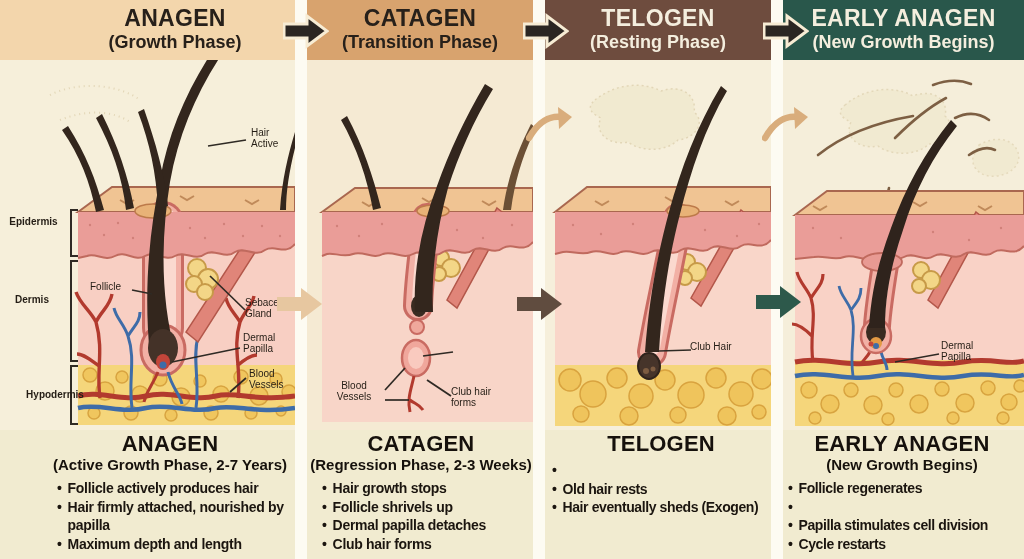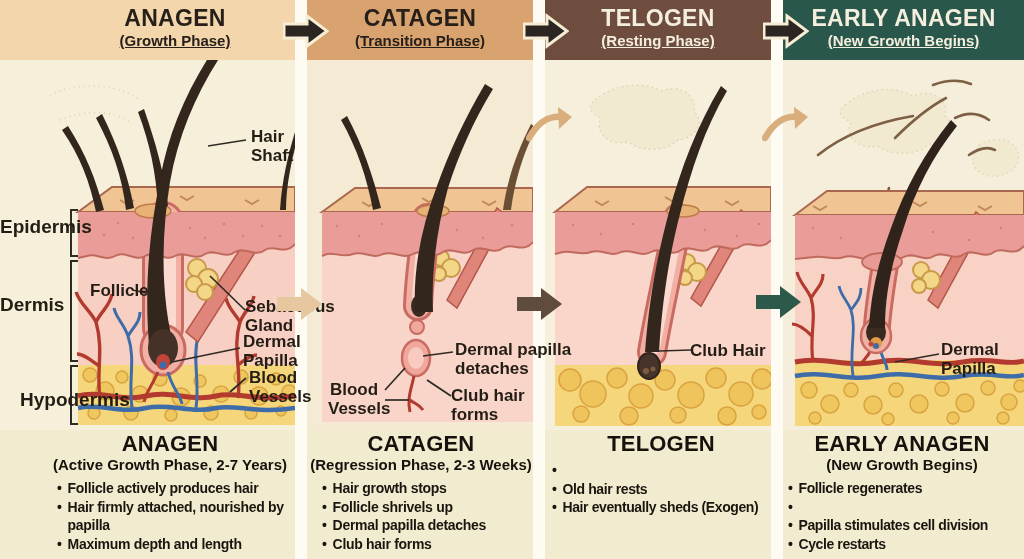--- a/index.html
+++ b/index.html
@@ -2,21 +2,21 @@
 <html><head>
 <meta charset="utf-8">
 <style>
   html,body{margin:0;padding:0;background:#ffffff;}
   .stage{position:relative;width:1024px;height:559px;background:#14b8a6;
          font-family:"Liberation Sans",sans-serif;overflow:hidden;}
   
   .hdr{position:absolute;top:0;height:60px;}
   .hdr .inner{position:absolute;top:6px;left:0;right:0;text-align:center;}
   .hdr .t{font-size:23px;font-weight:bold;letter-spacing:.3px;line-height:1.12;color:#27201a;}
-  .hdr .s{font-size:15px;font-weight:bold;line-height:1.15;color:#27201a;text-decoration:underline;}
+  .hdr .s{font-size:18px;font-weight:bold;line-height:1.15;color:#27201a;}
   .hdr.light .t,.hdr.light .s{color:#f4eede;}
   .hdr1{left:0;width:295px;background:#f3d6ac;}
   .hdr1 .inner{left:55px;right:0;width:240px;}
   .hdr2{left:307px;width:226px;background:#d8a36e;}
   .hdr3{left:545px;width:226px;background:#6e4c3e;}
   .hdr4{left:783px;width:241px;background:#29574b;}
   
   .panel{position:absolute;top:60px;height:370px;}
   .p1{left:0;width:295px;background:#f6efda;}
   .p2{left:307px;width:226px;background:#f5ead3;}
@@ -35,23 +35,23 @@
   .bullets{list-style:none;margin:5px 0 0;padding:0 0 0 12px;text-align:left;
            font-size:14px;font-weight:bold;letter-spacing:-.3px;line-height:1.32;color:#1b150f;}
   .sc3 .bullets{padding-left:6px;letter-spacing:-.4px;}
   .sc4 .bullets{padding-left:8px;letter-spacing:-.4px;}
   .bullets li{display:flex;gap:6px;}
   .bullets .b{flex:0 0 auto;}
   
   .gut{position:absolute;top:0;width:12px;height:559px;background:#fdfbf2;}
   .g1{left:295px;}.g2{left:533px;}.g3{left:771px;}
   
-  .ann{position:absolute;font-size:17px;font-weight:bold;line-height:1.14;
+  .ann{position:absolute;font-size:10px;font-weight:normal;line-height:1.14;
        color:#241d15;white-space:nowrap;z-index:6;}
-  .layer{position:absolute;font-size:19px;font-weight:bold;color:#241d15;
+  .layer{position:absolute;font-size:10px;font-weight:bold;color:#241d15;
          text-align:center;z-index:6;}
   .ann.center{text-align:center;}
   
   .arrow{position:absolute;z-index:7;}
 </style>
 </head>
 <body>
 
 <div class="stage">
 
@@ -454,40 +454,36 @@
   <div class="gut g1"></div>
   <div class="gut g2"></div>
   <div class="gut g3"></div>
 
   <div class="layer" style="left:0;top:216px;width:67px;">Epidermis</div>
   <div class="layer" style="left:0;top:294px;width:64px;">Dermis</div>
   <div class="layer" style="left:0;top:389px;width:70px;padding-left:20px;">Hypodermis</div>
 
   <div class="ann" style="left:251px;top:127px;">
     <div>Hair</div>
-      <div>Shaft</div>
+      <div>Active</div>
   </div>
   <div class="ann" style="left:90px;top:281px;">Follicle</div>
   <div class="ann" style="left:245px;top:297px;">
     <div>Sebaceous</div>
       <div>Gland</div>
   </div>
   <div class="ann" style="left:243px;top:332px;">
     <div>Dermal</div>
       <div>Papilla</div>
   </div>
   <div class="ann" style="left:249px;top:368px;">
     <div>Blood</div>
       <div>Vessels</div>
   </div>
 
-  <div class="ann" style="left:455px;top:340px;">
-    <div>Dermal papilla</div>
-      <div>detaches</div>
-  </div>
   <div class="ann center" style="left:328px;top:380px;width:52px;">
     <div>Blood</div>
       <div>Vessels</div>
   </div>
   <div class="ann" style="left:451px;top:386px;">
     <div>Club hair</div>
       <div>forms</div>
   </div>
 
   <div class="ann" style="left:690px;top:341px;">Club Hair</div>

